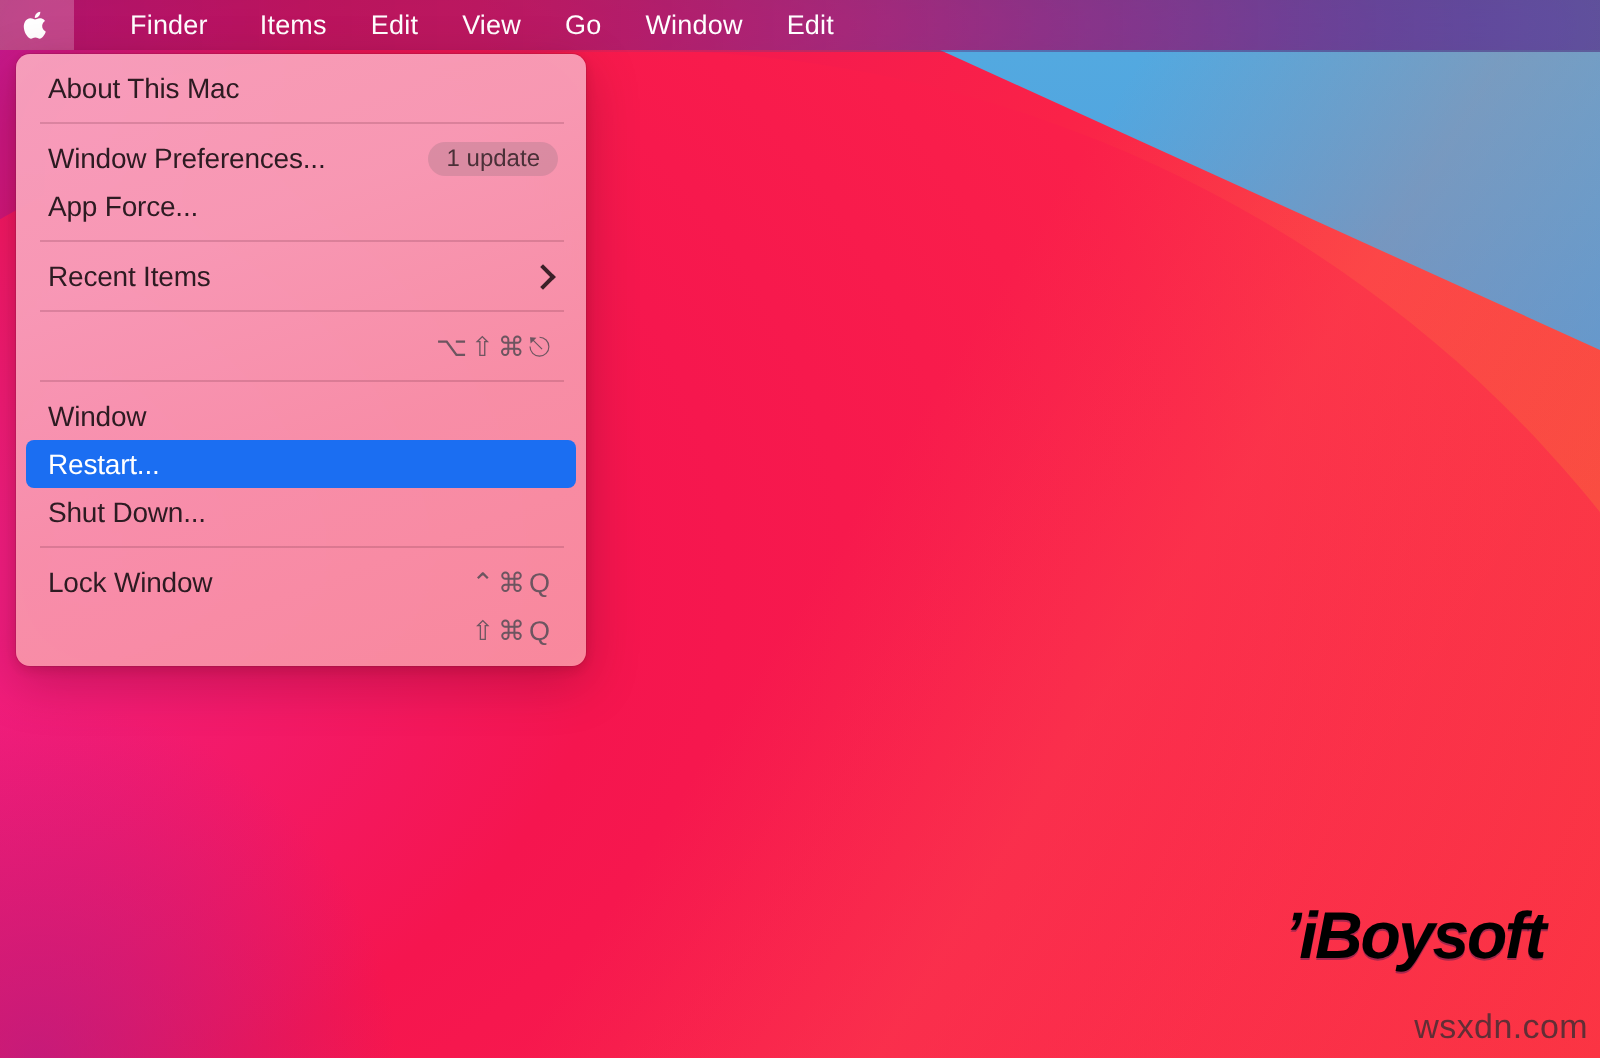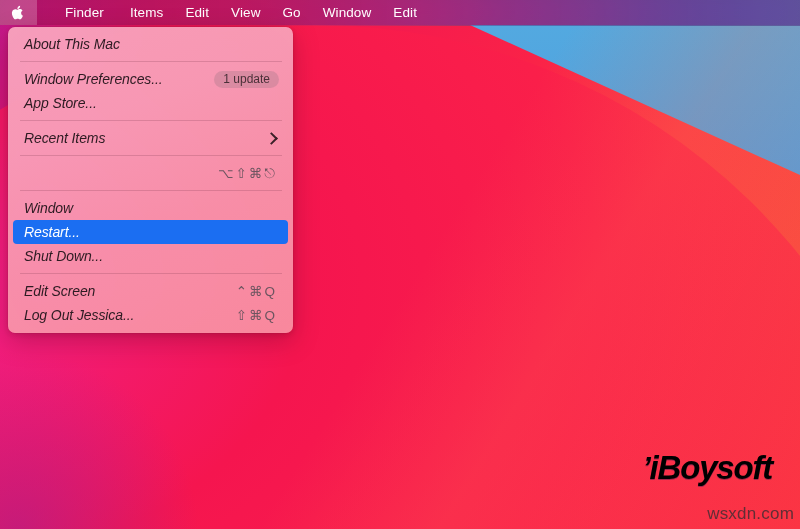--- a/index.html
+++ b/index.html
@@ -168,21 +168,21 @@
     display: flex;
     align-items: center;
     height: 24px;
     margin: 0 5px;
     padding: 0 9px 0 11px;
     border-radius: 4px;
     font-size: 14px;
     color: #2d1b22;
     white-space: nowrap;
   }
-  .mi .mi-label { flex: 0 1 auto; letter-spacing: -.1px; font-style: italic; }
+  .mi .mi-label { flex: 0 1 auto; letter-spacing: -.1px; }
   .mi .mi-spacer { flex: 1 1 auto; }
   .mi .mi-short {
     font-size: 13.5px;
     color: #6d5560;
     letter-spacing: 2.0px;
     padding-right: 2px;
   }
   .mi.selected {
     background: #1b6ef2;
     color: #ffffff;
@@ -275,21 +275,21 @@
 
     <div class="sep"></div>
 
     <div class="mi">
       <span class="mi-label">Window Preferences...</span>
       <span class="mi-spacer"></span>
       <span class="badge">1 update</span>
     </div>
 
     <div class="mi">
-      <span class="mi-label">App Store...</span>
+      <span class="mi-label">App Force...</span>
     </div>
 
     <div class="sep"></div>
 
     <div class="mi">
       <span class="mi-label">Recent Items</span>
       <span class="mi-spacer"></span>
       <span class="chev"></span>
     </div>
 
@@ -310,27 +310,26 @@
       <span class="mi-label">Restart...</span>
     </div>
 
     <div class="mi">
       <span class="mi-label">Shut Down...</span>
     </div>
 
     <div class="sep"></div>
 
     <div class="mi">
-      <span class="mi-label">Edit Screen</span>
+      <span class="mi-label">Lock Window</span>
       <span class="mi-spacer"></span>
       <span class="mi-short">⌃⌘Q</span>
     </div>
 
     <div class="mi">
-      <span class="mi-label">Log Out Jessica...</span>
       <span class="mi-spacer"></span>
       <span class="mi-short">⇧⌘Q</span>
     </div>
 
   </div>
 
   <div class="logo"><span class="tick">’</span><span>iBoysoft</span></div>
   <div class="site">wsxdn.com</div>
 
 </div>

